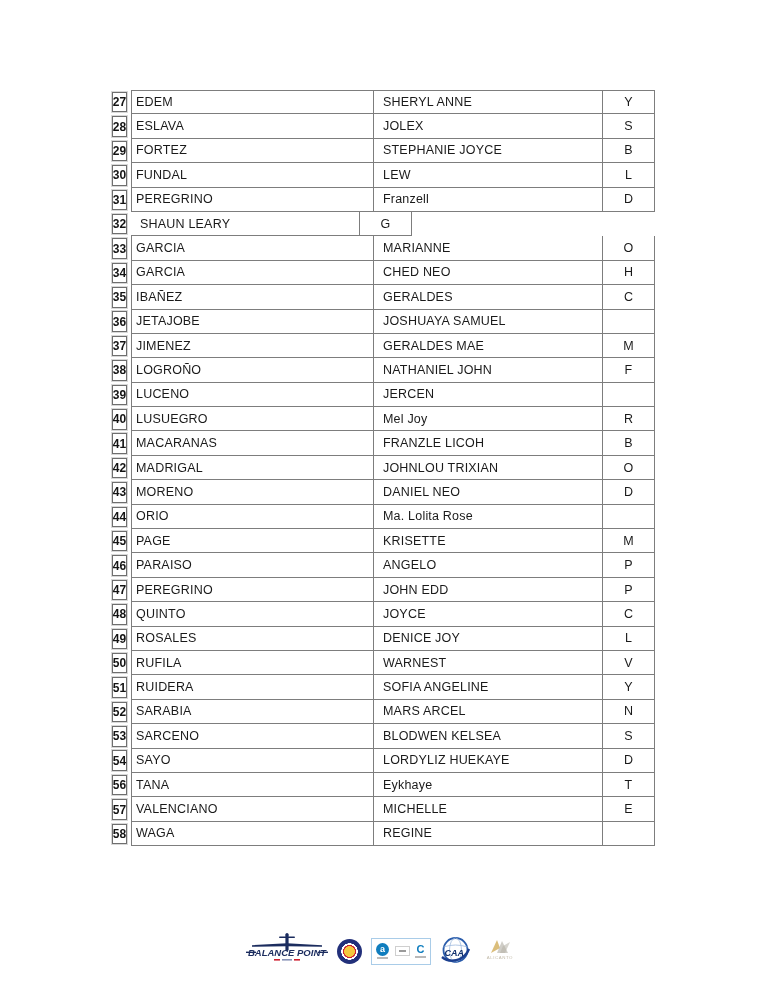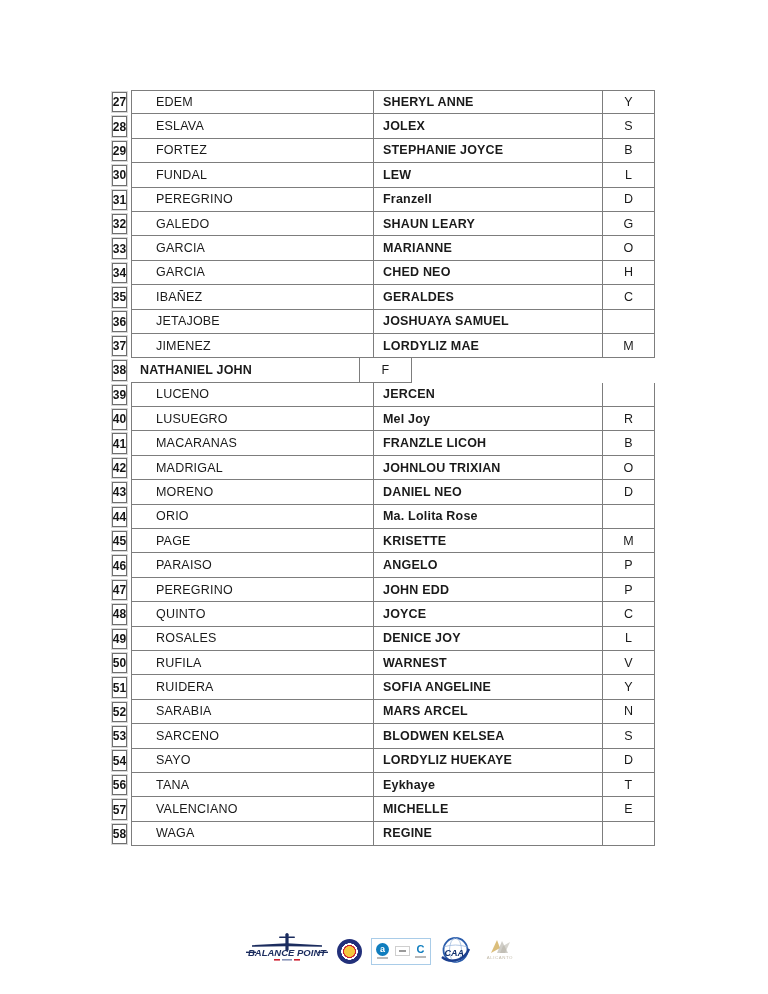--- a/index.html
+++ b/index.html
@@ -49,22 +49,22 @@
     border-bottom:1px solid #7d7d7d;
     display:flex;
     align-items:center;
     font-size:12.5px;
     letter-spacing:.2px;
     color:#1a1a1a;
     overflow:hidden;
     white-space:nowrap;
   }
   .row:first-child .cell { border-top:1px solid #7d7d7d; }
-  .cell.last  { width:243px; border-left:1px solid #7d7d7d; padding-left:24px; }
-  .cell.first { width:229px; padding-left:9px;font-weight:bold; }
+  .cell.last  { width:243px; border-left:1px solid #7d7d7d; padding-left:4px; }
+  .cell.first { width:229px; padding-left:9px; }
   .cell.mi    { width:52px;  justify-content:center; padding:0; }
 
   
   .footer {
     position:absolute;
     left:246px;
     top:929px;
     height:44px;
     display:flex;
     align-items:center;
@@ -166,21 +166,20 @@
     </div>
     <div class="cell last">PEREGRINO</div>
     <div class="cell first">Franzell</div>
     <div class="cell mi">D</div>
   </div>
 
   <div class="row">
     <div class="num-slot">
       <div class="numbox">32</div>
     </div>
-    <div class="cell last">GALEDO</div>
     <div class="cell first">SHAUN LEARY</div>
     <div class="cell mi">G</div>
   </div>
 
   <div class="row">
     <div class="num-slot">
       <div class="numbox">33</div>
     </div>
     <div class="cell last">GARCIA</div>
     <div class="cell first">MARIANNE</div>
@@ -212,28 +211,29 @@
     <div class="cell last">JETAJOBE</div>
     <div class="cell first">JOSHUAYA SAMUEL</div>
     <div class="cell mi"></div>
   </div>
 
   <div class="row">
     <div class="num-slot">
       <div class="numbox">37</div>
     </div>
     <div class="cell last">JIMENEZ</div>
-    <div class="cell first">LORDYLIZ MAE</div>
+    <div class="cell first">GERALDES MAE</div>
     <div class="cell mi">M</div>
   </div>
 
   <div class="row">
     <div class="num-slot">
       <div class="numbox">38</div>
     </div>
+    <div class="cell last">LOGROÑO</div>
     <div class="cell first">NATHANIEL JOHN</div>
     <div class="cell mi">F</div>
   </div>
 
   <div class="row">
     <div class="num-slot">
       <div class="numbox">39</div>
     </div>
     <div class="cell last">LUCENO</div>
     <div class="cell first">JERCEN</div>

